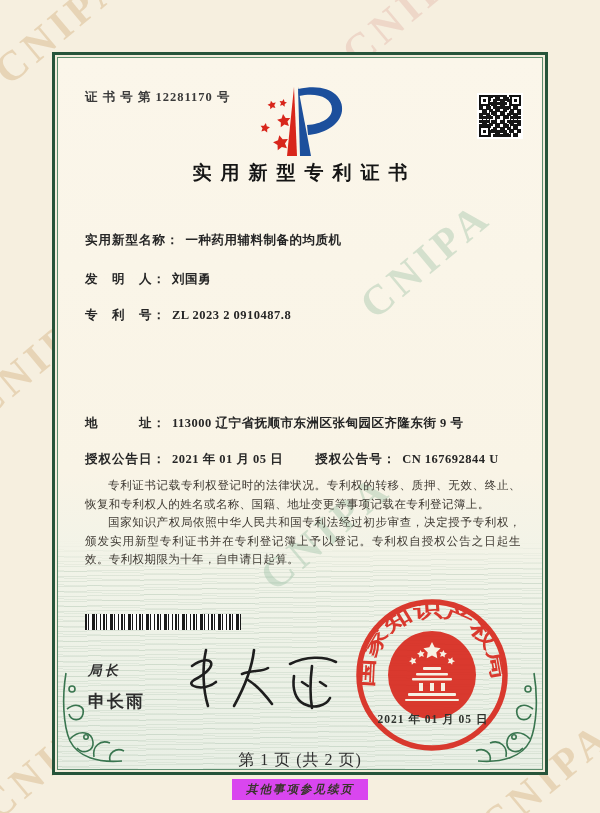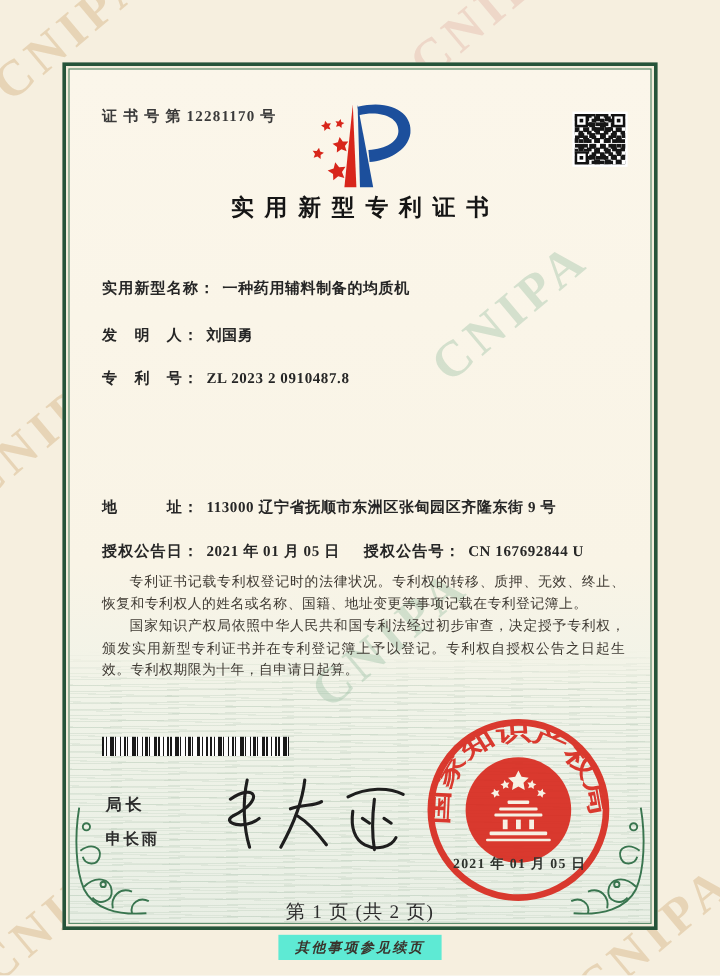--- a/index.html
+++ b/index.html
@@ -42,47 +42,47 @@
   .finder.tl{left:0;top:0}.finder.tr{right:0;top:0}.finder.bl{left:0;bottom:0}
 
   #title{left:0;top:102px;width:100%;text-align:center;font-size:19px;font-weight:bold;
          color:#151515;letter-spacing:9px;text-indent:9px;}
 
   .row{left:27px;font-size:12.5px;font-weight:bold;color:#262626;white-space:nowrap;}
   .row .lab{letter-spacing:1px;}
   .row .val{margin-left:6px;letter-spacing:.5px;}
   #row-0{top:174px}#row-1{top:213px}#row-2{top:249px}#row-3{top:285px}
   #row-4{top:321px}#row-5{top:357px}#row-6{top:393px}
-  .pair2{margin-left:20px;text-align:center;}
+  .pair2{margin-left:32px;text-align:center;}
 
   #paras{left:27px;top:418px;width:436px;color:#3f3a33;}
   #paras p{margin:0;font-size:11.5px;line-height:18.5px;text-indent:2em;
            letter-spacing:.4px;text-align:justify;}
 
   #barcode{left:27px;top:556px;width:156px;height:16px;background:
       repeating-linear-gradient(90deg,#191919 0 2px,#fdfdfd 2px 3px,#191919 3px 4px,
         #fdfdfd 4px 7px,#191919 7px 10px,#fdfdfd 10px 11px,#191919 11px 12px,
         #fdfdfd 12px 15px,#191919 15px 16px,#fdfdfd 16px 18px);}
 
-  #sig-title{left:30px;top:604px;font-size:13.5px;font-weight:bold;color:#2c2c2c;letter-spacing:3px;}
-  #sig-name{left:30px;top:632px;font-size:13px;font-weight:bold;color:#2c2c2c;letter-spacing:2px;}
+  #sig-title{left:30px;top:604px;font-size:13.5px;font-weight:bold;color:#2c2c2c;letter-spacing:3px;font-style:italic;}
+  #sig-name{left:30px;top:632px;font-size:17px;font-weight:bold;color:#2c2c2c;letter-spacing:2px;}
   #sig-hand{left:120px;top:582px;width:170px;height:78px;}
 
   #seal{left:294px;top:537px;width:160px;height:160px;opacity:.9;}
   #seal-date{left:310px;top:654px;width:130px;text-align:center;font-size:11.5px;
              font-weight:bold;color:#2f332e;letter-spacing:1px;z-index:3;}
 
   #page-info{left:0;top:692px;width:100%;text-align:center;font-size:16px;
              color:#2e2e2e;letter-spacing:1px;}
 
   .flourish{bottom:2px;width:72px;height:100px;z-index:1;}
   .flourish.l{left:2px;} .flourish.r{right:2px;transform:scaleX(-1);}
 
   #footer-note{position:absolute;left:50%;top:779px;transform:translateX(-50%);
-      background:#5eead4;padding:3px 14px;font-size:11.5px;font-style:italic;
+      background:#d946ef;padding:3px 14px;font-size:11.5px;font-style:italic;
       font-weight:bold;color:#3a352d;letter-spacing:2px;white-space:nowrap;z-index:3;}
   svg{display:block;}
 </style>
 </head>
 <body>
 
 <div id="page">
 
   <span class="wm tan" style="left:-18px;top:2px">CNIPA</span>
   <span class="wm pink" style="left:330px;top:-16px">CNIPA</span>

